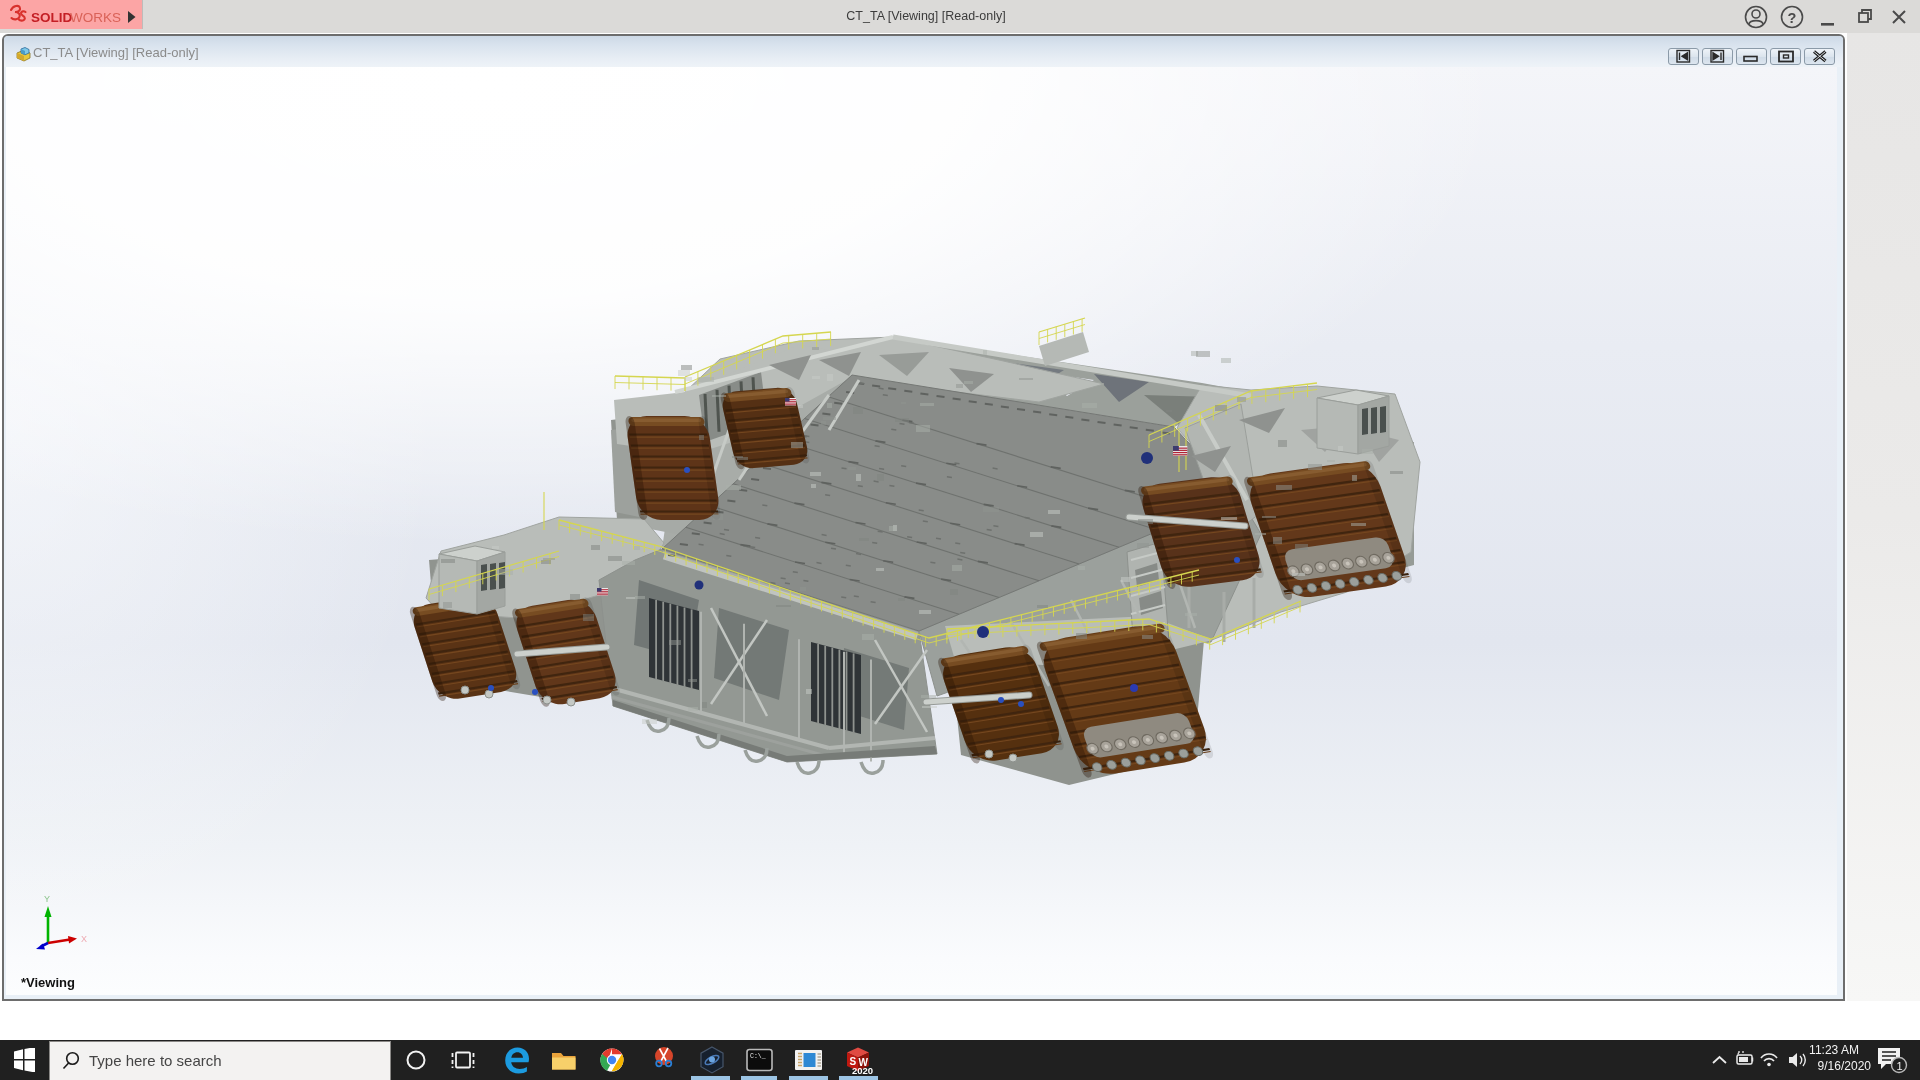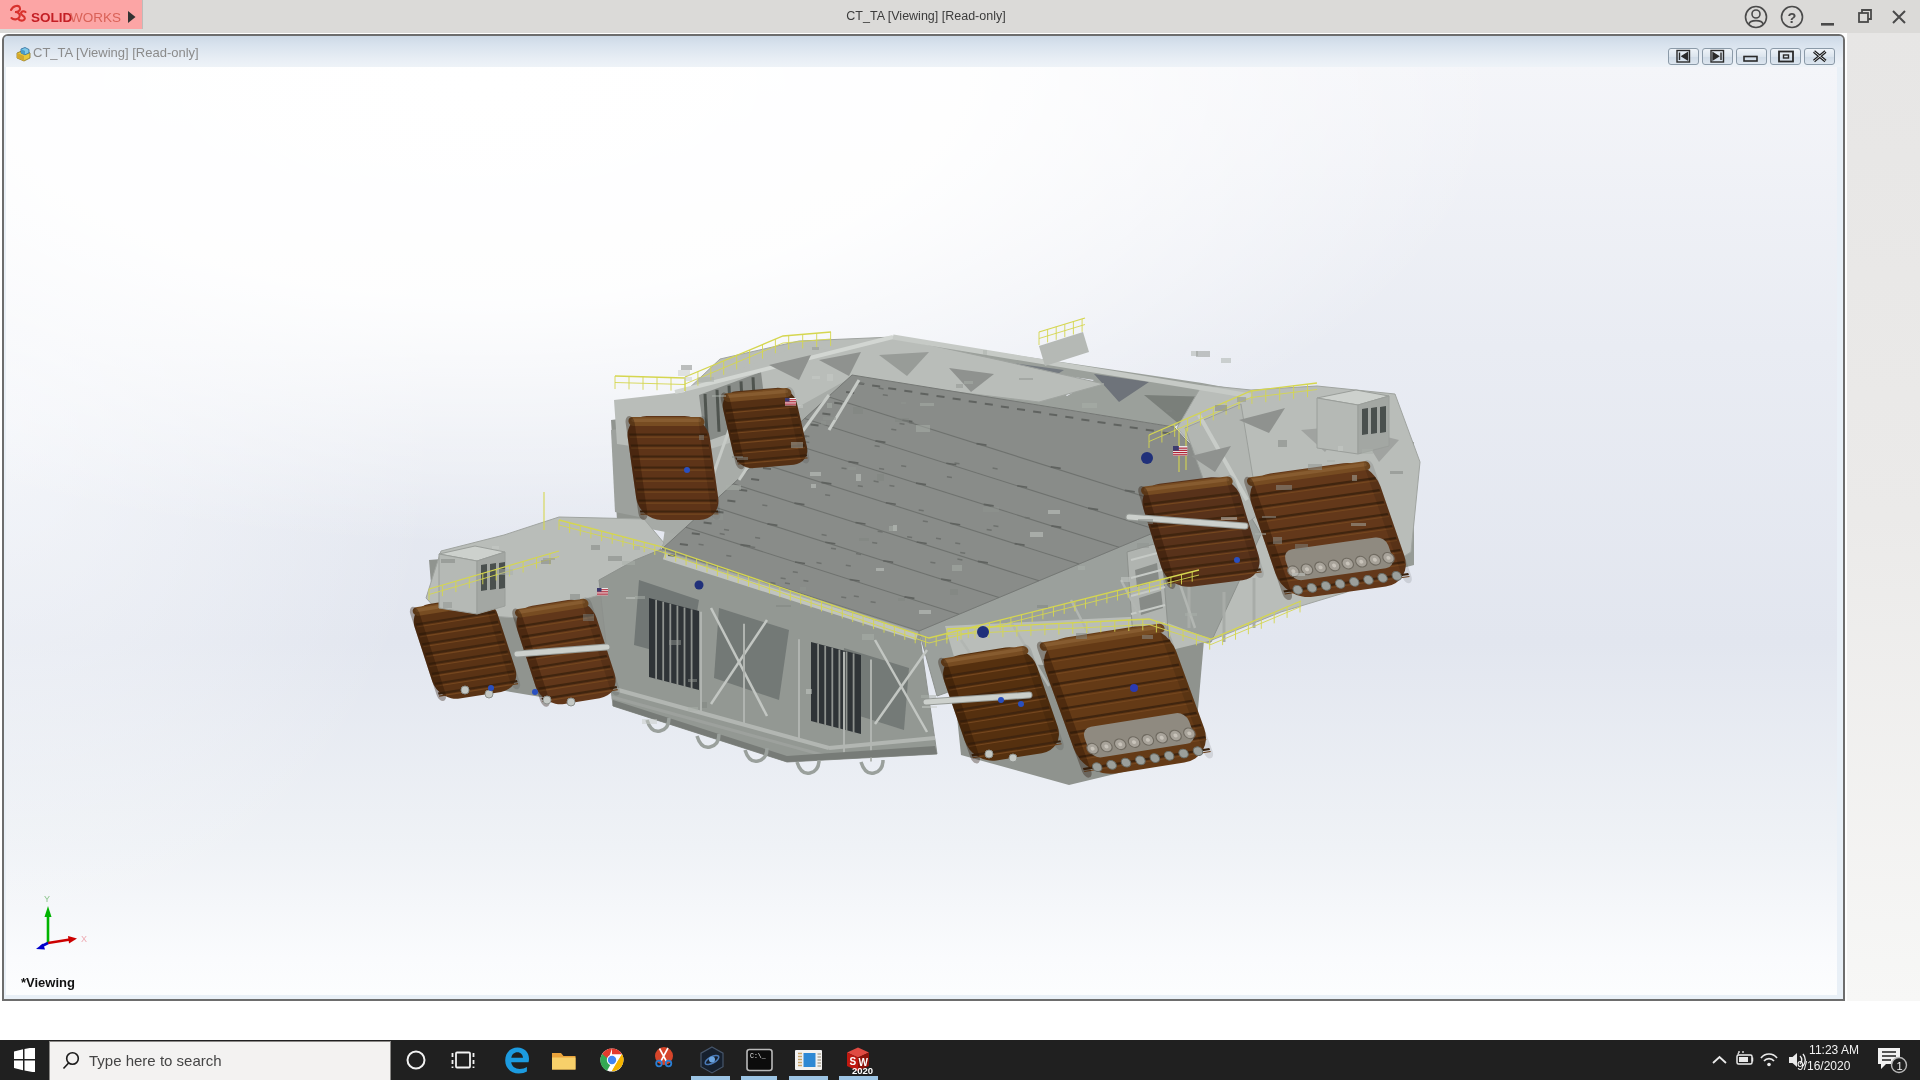--- a/index.html
+++ b/index.html
@@ -993,19 +993,19 @@
   </g>
   <g fill="#eaeaea">
     <path d="M84 17 h3.5 l4.5 -4 v14 l-4.5 -4 h-3.5 z"></path>
   </g>
   <g stroke="#eaeaea" fill="none" stroke-width="1.4">
     <path d="M95 16 a5.5 5.5 0 0 1 0 8"></path>
     <path d="M98 14 a9 9 0 0 1 0 12"></path>
   </g>
 </svg>
 <div class="abs" style="left:1797px; top:1043px; width:74px; text-align:center; font-size:12px; color:#f2f2f2;">11:23 AM</div>
-<div class="abs" style="left:1797px; top:1059px; width:74px; text-align:left; font-size:12px; color:#f2f2f2;">9/16/2020</div>
+<div class="abs" style="left:1797px; top:1059px; width:74px; text-align:right; font-size:12px; color:#f2f2f2;">9/16/2020</div>
 <svg class="abs" style="left:1875px; top:1046px" width="34" height="30" viewBox="0 0 34 30">
   <path d="M3 2 h22 v16 h-14 l-5 5 v-5 h-3 z" fill="#f2f2f2"></path>
   <path d="M7 6 h14 M7 10 h14 M7 14 h9" stroke="#202020" stroke-width="1.6"></path>
   <circle cx="24" cy="19" r="7.5" fill="#202020" stroke="#b8b8b8" stroke-width="1.4"></circle>
   <text x="21.5" y="23.5" font-size="11" fill="#f2f2f2">1</text>
 </svg>
 
 </body></html>

